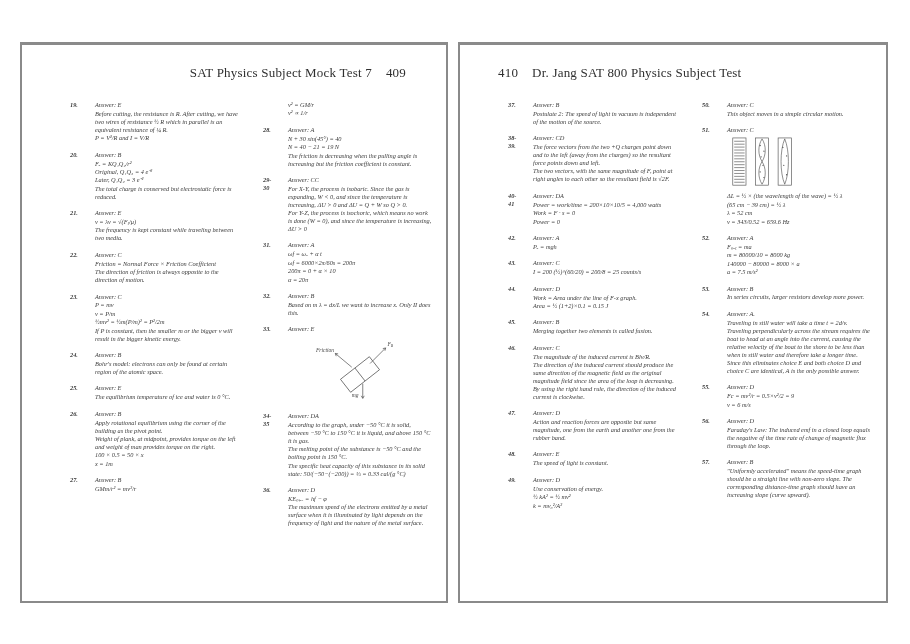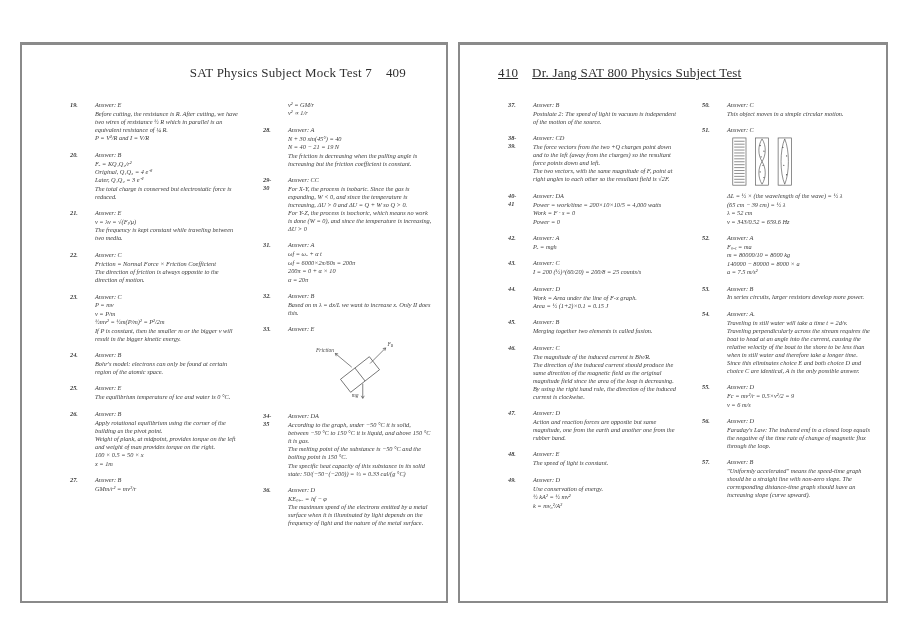--- a/index.html
+++ b/index.html
@@ -17,21 +17,21 @@
     border:2px solid var(--border);border-top-width:3px;
     box-sizing:border-box;
   }
   #page-left{left:20px;width:428px;}
   #page-right{left:458px;width:430px;}
   .pghead{
     margin-top:20px;font-size:13px;letter-spacing:.2px;color:#2f2f2f;
     font-style:normal;
   }
   #page-left .pghead{text-align:right;padding-right:40px;}
-  #page-right .pghead{text-align:left;padding-left:38px;text-decoration:underline;}
+  #page-right .pghead{text-align:left;padding-left:38px;}
   .pghead .sep{display:inline-block;width:14px;}
   .cols{
     display:flex;gap:24px;
     padding:20px 14px 0 48px;
     align-items:flex-start;
   }
   .col{flex:1;min-width:0;display:flex;flex-direction:column;gap:8px;}
   .item{display:flex;gap:5px;font-size:6.3px;line-height:1.26;font-style:italic;}
   .num{
     flex:0 0 20px;font-weight:bold;white-space:pre-line;

